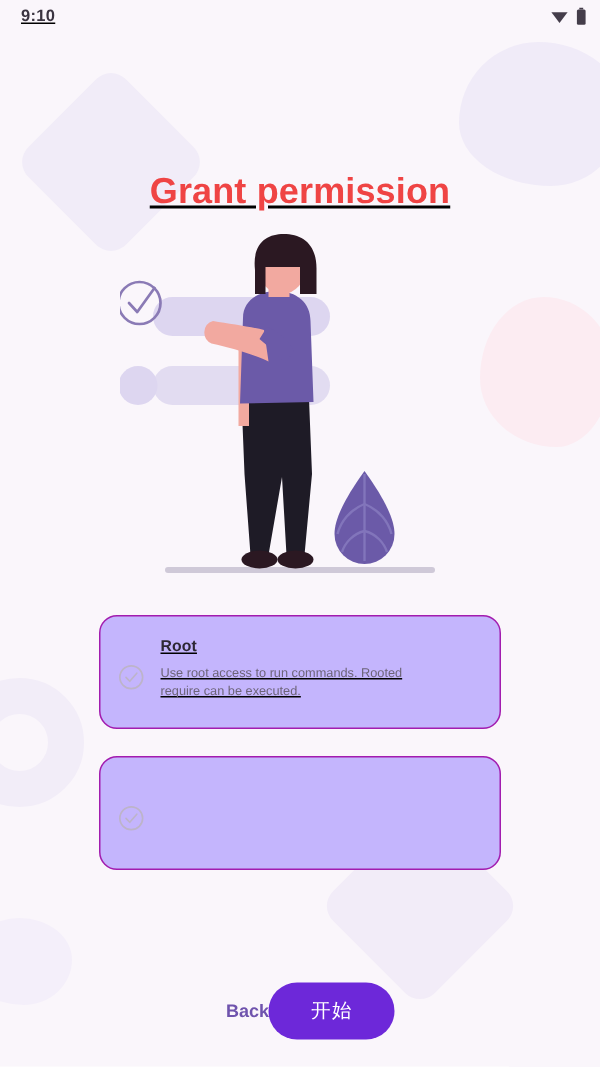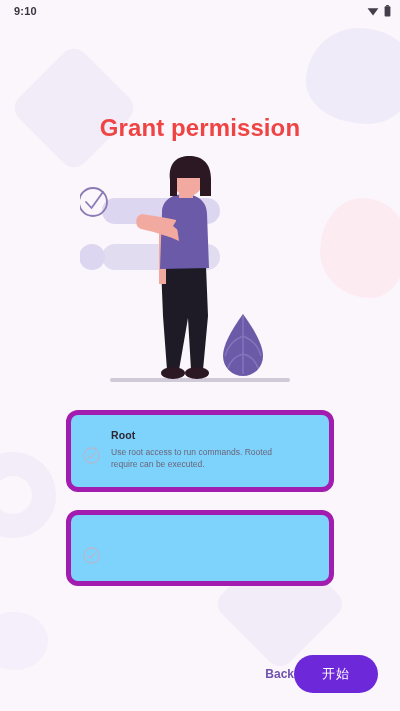--- a/index.html
+++ b/index.html
@@ -6,20 +6,21 @@
   html, body {
     width: 400px; height: 711px;
     font-family: "Liberation Sans", sans-serif;
     overflow: hidden;
   }
   .screen {
     position: relative;
     width: 400px; height: 711px;
     background: #faf6fb;
     overflow: hidden;
+    text-decoration: underline;
   }
 
   
   .bg-layer { position: absolute; inset: 0; overflow: hidden; pointer-events: none; }
   .deco { position: absolute; }
 
   .deco-square-tl {
     width: 92px; height: 92px;
     left: 28px; top: 62px;
     background: #f1ecf8;
@@ -94,22 +95,22 @@
   }
 
   
   .cards {
     position: relative; z-index: 4;
     margin-top: 22px;
     padding: 0 66px 0 66px;
   }
   .card {
     position: relative;
-    background: #7dd3fc;
-    border: 5px solid #a21caf;
+    background: #c4b5fd;
+    border: 1px solid #a21caf;
     border-radius: 12px;
     padding: 14px 16px 16px 40px;
     margin-bottom: 18px;
     min-height: 76px;
   }
   .card-check {
     position: absolute;
     left: 12px; top: 32px;
     width: 17px; height: 17px;
   }
@@ -127,21 +128,21 @@
     max-width: 180px;
   }
 
   
   .footer {
     position: absolute;
     left: 0; right: 0; bottom: 0;
     height: 66px;
     display: flex;
     align-items: center;
-    justify-content: flex-end;
+    justify-content: center;
     padding: 0 22px 8px 36px;
     z-index: 6;
   }
   .back-link {
     font-size: 12px;
     font-weight: bold;
     color: #6f53ad;
     cursor: pointer;
     background: none; border: none;
     font-family: inherit;

